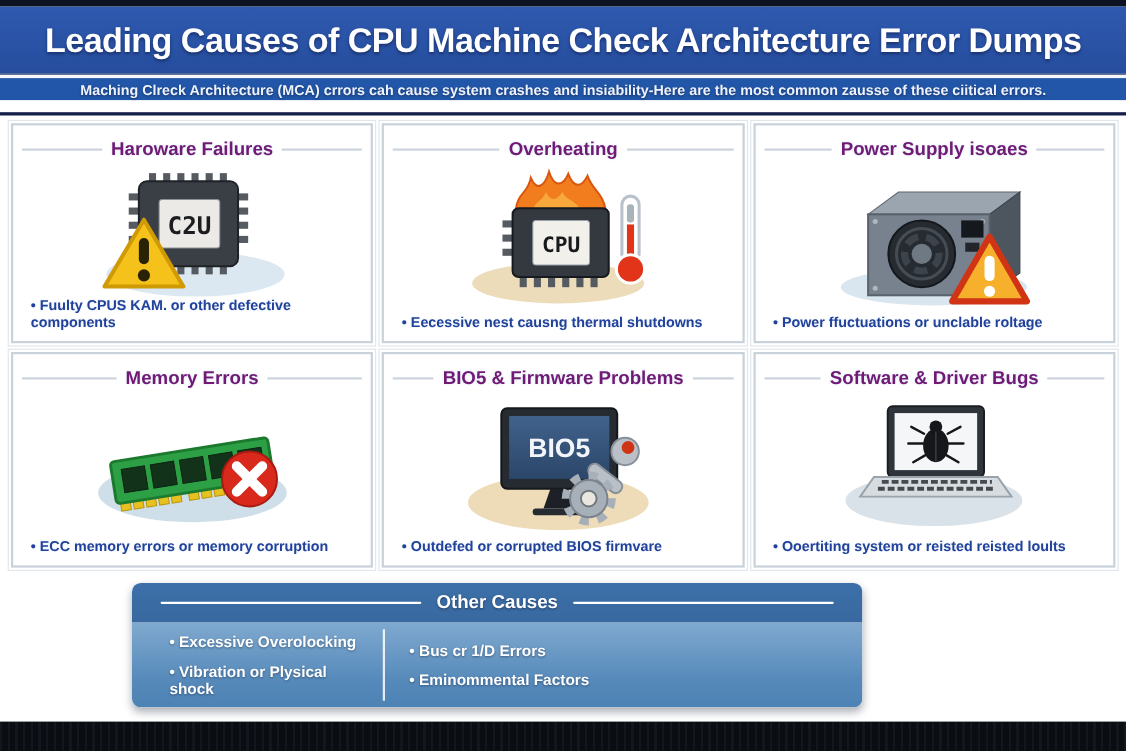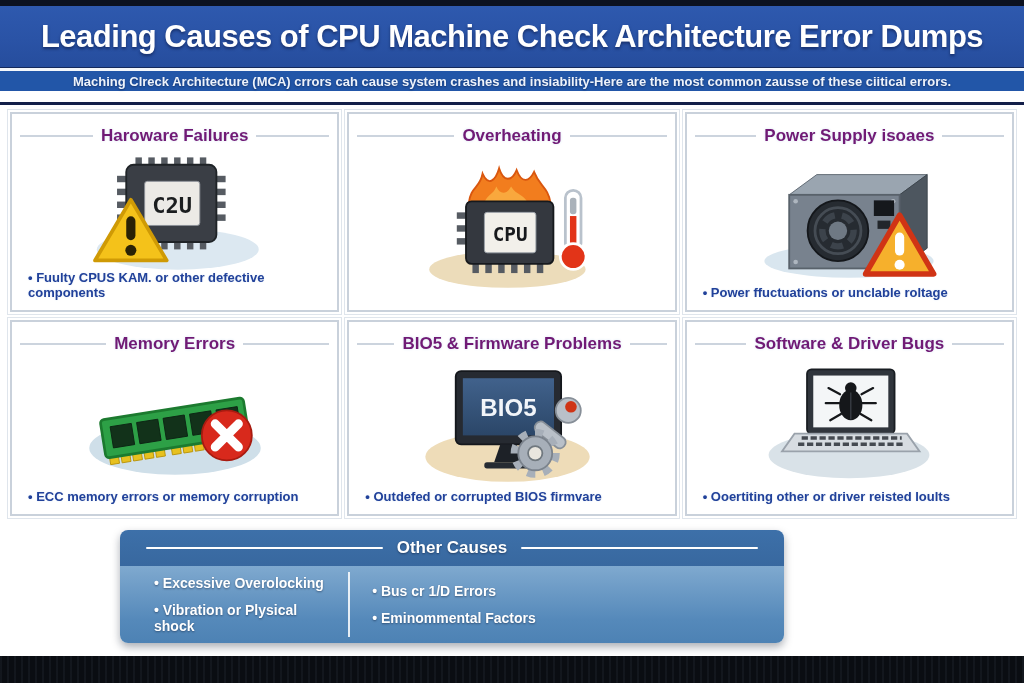--- a/index.html
+++ b/index.html
@@ -138,20 +138,21 @@
             <text x="103" y="89" text-anchor="middle" font-size="21" font-weight="bold" fill="#17191c">CPU</text>
           </g>
           <g>
             <rect x="163" y="34" width="17" height="66" rx="8.5" fill="#ffffff" stroke="#b9c2cc" stroke-width="3"></rect>
             <rect x="168" y="42" width="7" height="18" rx="3" fill="#aab2ba"></rect>
             <rect x="168" y="62" width="7" height="38" fill="#e23418"></rect>
             <circle cx="171.5" cy="106" r="14" fill="#e23418" stroke="#ffffff" stroke-width="3"></circle>
           </g>
         </svg>
       </div>
+      <p class="card-bullet">Eecessive nest causng thermal shutdowns</p>
     </div>
 
     <div class="card">
       <div class="card-head">
         <span class="card-title">Power Supply isoaes</span>
       </div>
       <div class="card-art">
         <svg width="230" height="138" viewBox="0 0 210 150">
           <ellipse cx="105" cy="124" rx="92" ry="18" fill="#d9e6ef"></ellipse>
           <polygon points="40,52 70,30 190,30 160,52" fill="#9aa5b0" stroke="#5d6670"></polygon>
@@ -257,21 +258,21 @@
             <ellipse cx="107" cy="56" rx="13" ry="17" fill="#15171a"></ellipse>
             <circle cx="107" cy="37" r="6.5" fill="#15171a"></circle>
             <path d="M95 44 L82 37 M94 54 L79 54 M96 66 L84 73 M119 44 L132 37 M120 54 L135 54 M118 66 L130 73" stroke="#15171a" stroke-width="2.5" stroke-linecap="round"></path>
             <path d="M107 42 L107 72" stroke="#3a3f45" stroke-width="1.5"></path>
           </g>
           <polygon points="44,88 170,88 184,108 30,108" fill="#d7dce1" stroke="#9aa2ab" stroke-width="2"></polygon>
           <path d="M52 93 L164 93" stroke="#454a51" stroke-width="4" stroke-dasharray="7 3"></path>
           <path d="M48 100 L168 100" stroke="#454a51" stroke-width="4" stroke-dasharray="7 3"></path>
         </svg>
       </div>
-      <p class="card-bullet">Ooertiting other or driver reisted loults</p>
+      <p class="card-bullet">Ooertiting system or reisted reisted loults</p>
     </div>
 
   </div>
 
   <div class="panel">
     <div class="panel-head">
       <span class="panel-title">Other Causes</span>
     </div>
     <div class="panel-body">
       <div class="panel-col divided">

